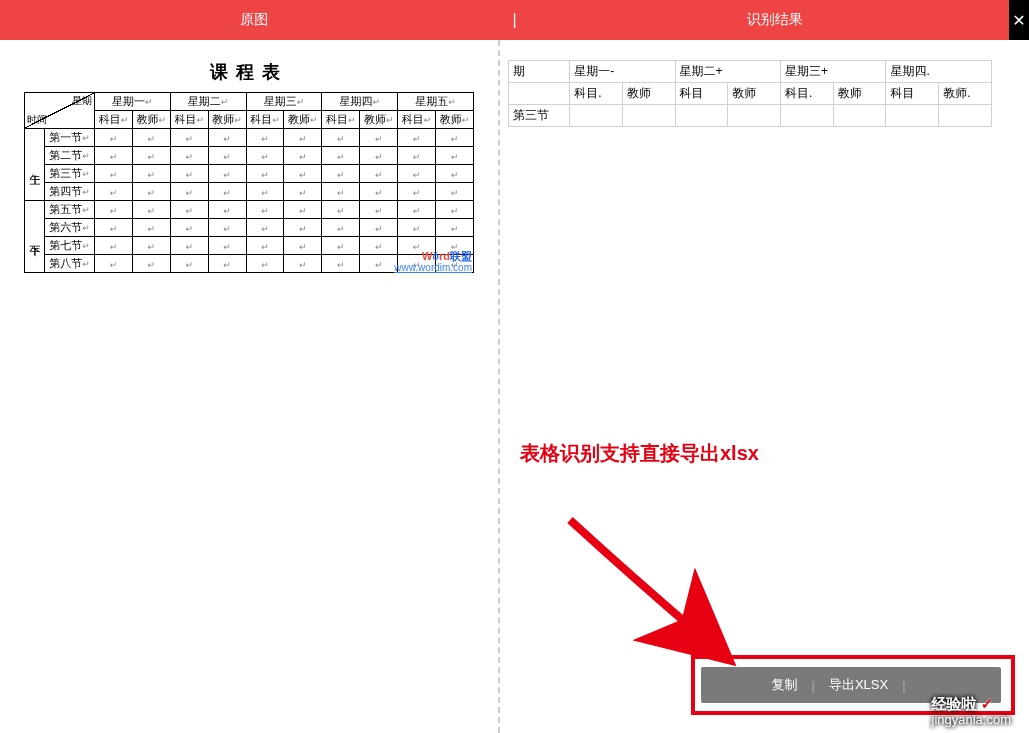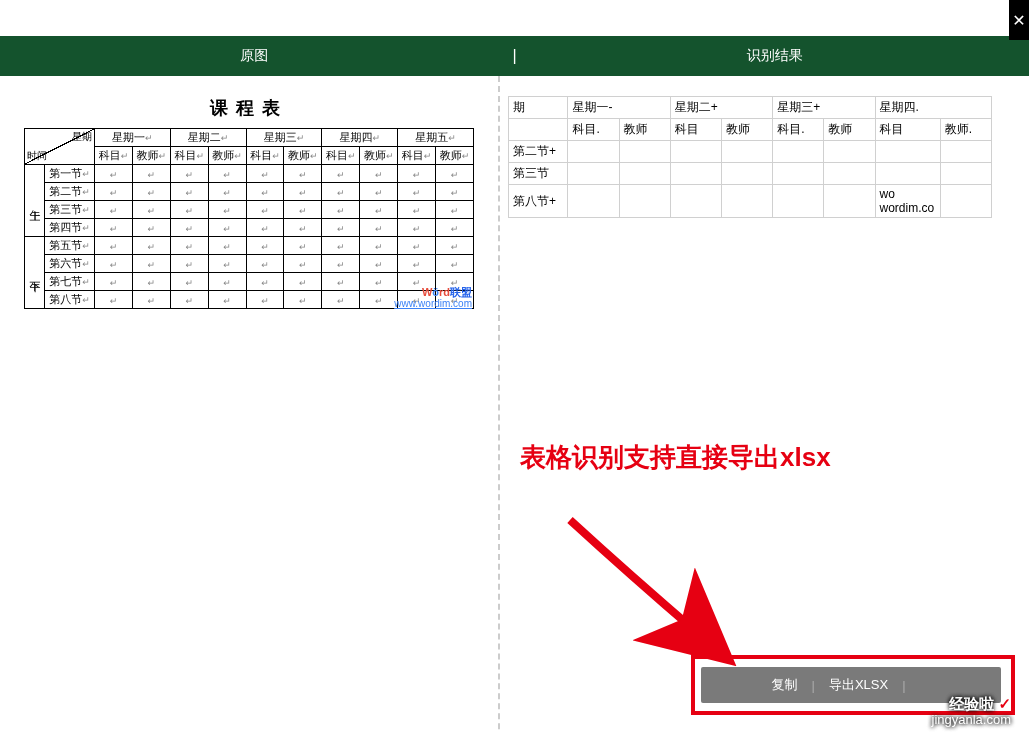--- a/index.html
+++ b/index.html
@@ -1,18 +1,18 @@
 <!DOCTYPE html>
 <html><head>
   <meta charset="utf-8">
   <style>
     * { margin: 0; padding: 0; box-sizing: border-box; }
     body { font-family: "Microsoft YaHei", Arial, sans-serif; background: #fff; width: 1029px; height: 733px; overflow: hidden; position: relative; }
     
-    .header { display: flex; height: 40px; background: #14532d; color: #fff; align-items: center; margin-top: 36px; }
+    .header { display: flex; height: 40px; background: #ef4444; color: #fff; align-items: center; }
     .header-tab { flex: 1; text-align: center; font-size: 14px; }
     .header-divider { color: #fff; padding: 0 4px; }
     .close-btn { position: absolute; right: 0; top: 0; width: 20px; height: 40px; background: #000; color: #fff; display: flex; align-items: center; justify-content: center; font-size: 16px; }
 
     .content { display: flex; height: 693px; }
     .left-panel { width: 498px; padding: 20px 24px; }
     .right-panel { width: 502px; padding: 20px 8px 20px 8px; position: relative; border-left: 2px dashed #ccc; }
 
     .left-title { text-align: center; font-size: 18px; font-weight: bold; margin-bottom: 8px; letter-spacing: 8px; }
 
@@ -29,30 +29,30 @@
     .watermark .w1 { color: #e74c3c; font-weight: bold; }
     .watermark .w1 .o { color: #3b82f6; }
     .watermark .w2 { color: #3b82f6; font-size: 10px; text-decoration: underline; }
 
     .result-table { border-collapse: collapse; width: 100%; font-size: 12px; margin-top: 0; }
     .result-table td { border: 1px solid #d0d0d0; padding: 2px 4px; height: 20px; }
     .result-table td.col1 { width: 58px; }
     .result-table td.col2 { width: 50px; }
     .result-table td.col3 { width: 50px; }
 
-    .callout { position: absolute; top: 440px; left: 16px; color: #e60012; font-size: 26px; font-weight: bold; white-space: nowrap; }
+    .callout { position: absolute; top: 440px; left: 16px; color: #e60012; font-size: 20px; font-weight: bold; white-space: nowrap; }
     
     .arrow-svg { position: absolute; top: 505px; left: 550px; }
 
     .action-bar { position: absolute; bottom: 30px; right: 28px; width: 300px; height: 36px; background: #7a7a7a; color: #fff; display: flex; align-items: center; justify-content: center; font-size: 13px; border-radius: 2px; }
     .action-bar .sep { color: #aaa; margin: 0 14px; }
 
     .highlight-box { position: absolute; bottom: 18px; right: 14px; width: 324px; height: 60px; border: 4px solid #e60012; }
 
-    .site-watermark { position: absolute; bottom: 6px; right: 18px; color: #fff; font-size: 13px; text-align: right; line-height: 1.1; text-shadow: 0 0 4px #000, 0 0 4px #000; margin-top: 46px; }
+    .site-watermark { position: absolute; bottom: 6px; right: 18px; color: #fff; font-size: 13px; text-align: left; line-height: 1.1; text-shadow: 0 0 4px #000, 0 0 4px #000; margin-top: 46px; }
     .site-watermark .line1 { font-weight: bold; font-size: 15px; }
     .site-watermark .check { color: #e60012; font-weight: bold; text-shadow: 0 0 2px #fff; }
   </style>
 </head>
 <body>
 
 <div class="header">
   <div class="header-tab">原图</div>
   <div class="header-divider">|</div>
   <div class="header-tab">识别结果</div>
@@ -220,50 +220,28 @@
             <td class="col2">科目.</td>
             <td class="col3">教师</td>
             <td class="col2">科目</td>
             <td class="col3">教师</td>
             <td class="col2">科目.</td>
             <td class="col3">教师</td>
             <td class="col2">科目</td>
             <td class="col3">教师.</td>
           </tr>
           <tr>
-            <td class="col1">第二节+</td>
-            <td></td>
-            <td></td>
-            <td></td>
-            <td></td>
-            <td></td>
-            <td></td>
-            <td></td>
-            <td></td>
-          </tr>
-          <tr>
             <td class="col1">第三节</td>
             <td></td>
             <td></td>
             <td></td>
             <td></td>
             <td></td>
             <td></td>
             <td></td>
-            <td></td>
-          </tr>
-          <tr>
-            <td class="col1">第八节+</td>
-            <td></td>
-            <td></td>
-            <td></td>
-            <td></td>
-            <td></td>
-            <td></td>
-            <td>wo wordim.co</td>
             <td></td>
           </tr>
         </tbody>
     </table>
   </div>
 </div>
 
 <div class="callout" style="left:520px;">表格识别支持直接导出xlsx</div>
 
 <svg class="arrow-svg" width="250" height="170">

